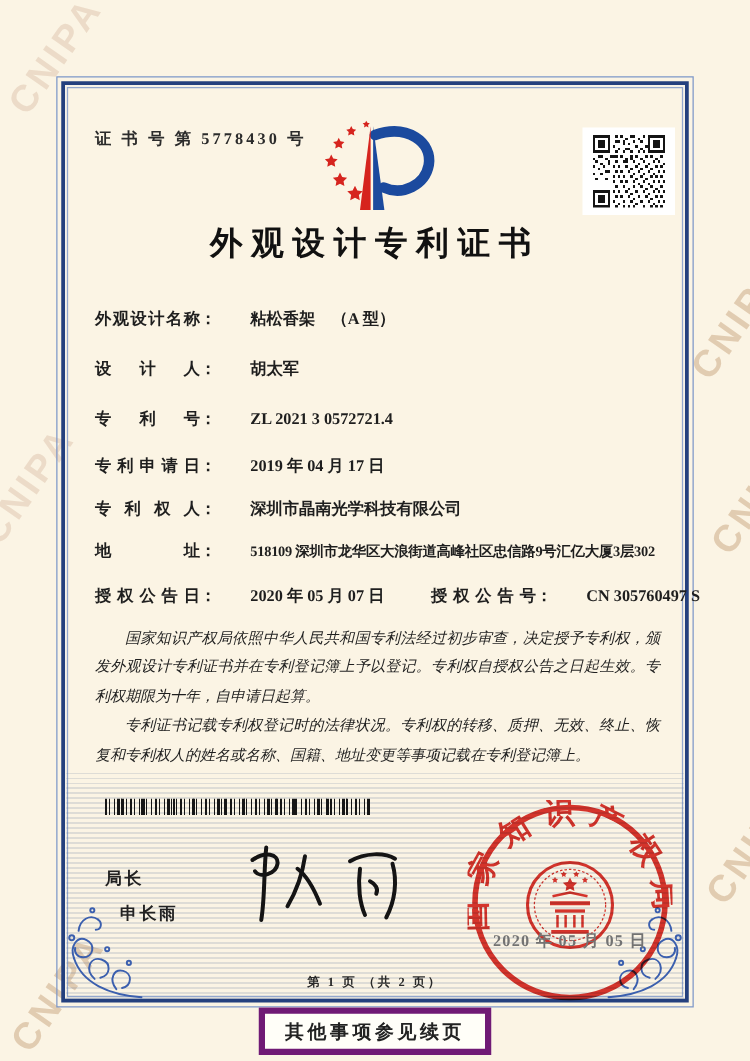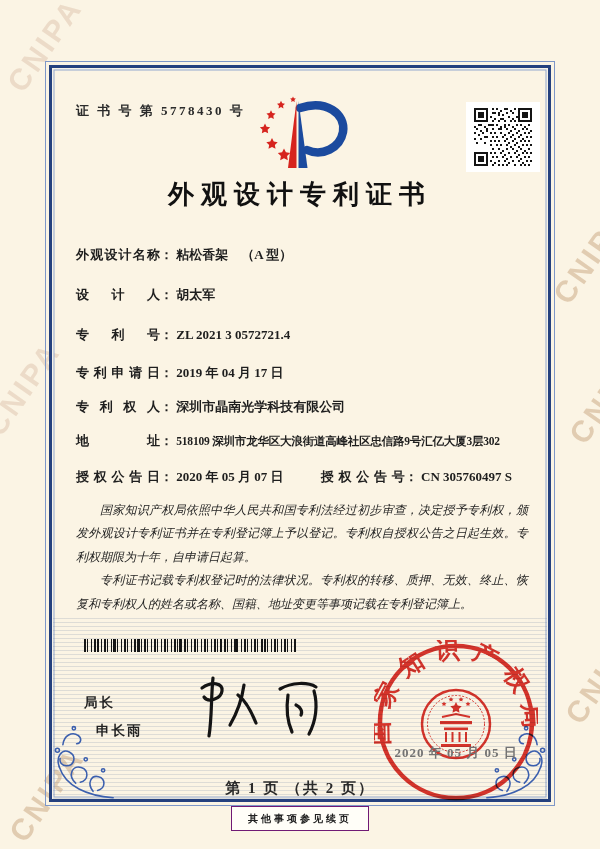--- a/index.html
+++ b/index.html
@@ -43,21 +43,21 @@
     font-size:26px; font-weight:bold; letter-spacing:7px; color:#111;
   }
   
   .fields{position:absolute; left:76px; top:246px; right:60px; font-size:13px; font-weight:bold;}
   .frow{position:absolute; left:0; right:0; white-space:nowrap;}
   .flabel{
     display:inline-block; width:84px; vertical-align:bottom;
     text-align:justify; text-align-last:justify;
   }
   .fcolon{display:inline-block;}
-  .fvalue{margin-left:0;}
+  .fvalue{margin-left:24px;}
   .fvalue.small{font-size:11.5px; letter-spacing:-.2px;}
   .pair2{margin-left:34px;}
   
   .paras{position:absolute; left:76px; right:72px; top:499px;}
   .paras p{
     margin:0; font-size:12px; line-height:1.95; text-indent:2em;
     font-style:italic; font-weight:500; color:#1f1f1f; text-align:justify;
   }
   
   .barcode{
@@ -77,26 +77,26 @@
   .seal-date{
     position:absolute; left:374px; top:744px; width:164px; text-align:center;
     font-size:13px; font-weight:bold; letter-spacing:1px; color:#737373;
   }
   .flourish{position:absolute; top:724px;}
   .flourish.left{left:51px;}
   .flourish.right{right:51px; transform:scaleX(-1);}
   
   .page-info{
     position:absolute; left:0; right:0; top:779px; text-align:center;
-    font-size:15px; font-weight:bold; letter-spacing:2px; color:#2a2a2a;
+    font-size:10px; font-weight:bold; letter-spacing:2px; color:#2a2a2a;
   }
   .note{
     position:absolute; left:50%; top:806px; transform:translateX(-50%);
-    background:#fffef8; border:1px solid #701a75; padding:5px 16px 4px;
-    font-size:10px; font-weight:bold; letter-spacing:3px; color:#222; white-space:nowrap;
+    background:#fffef8; border:5px solid #701a75; padding:5px 16px 4px;
+    font-size:15px; font-weight:bold; letter-spacing:3px; color:#222; white-space:nowrap;
   }
 </style>
 </head>
 <body>
 
 <div class="page">
 
   <div class="wm light" style="left:-8px;  top:28px;">CNIPA</div>
   <div class="wm" style="left:538px; top:240px;">CNIPA</div>
   <div class="wm light" style="left:-30px; top:372px;">CNIPA</div>

